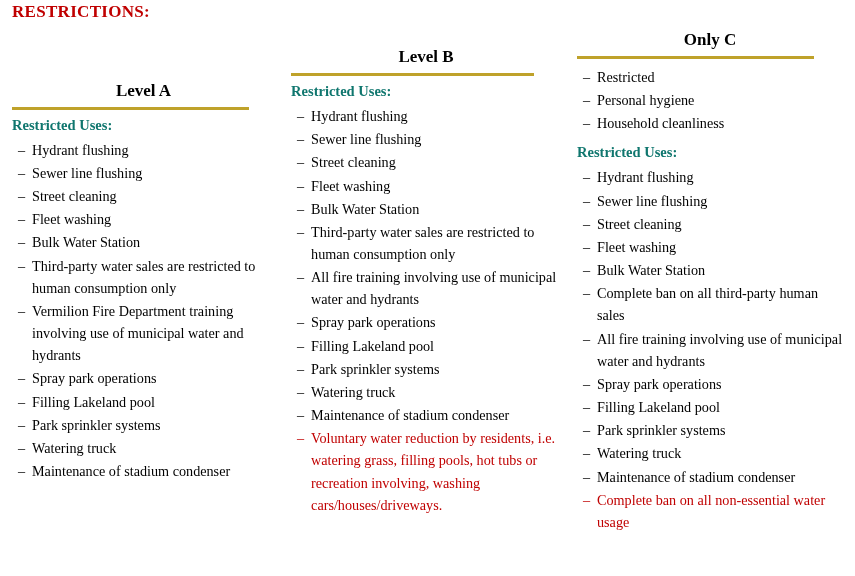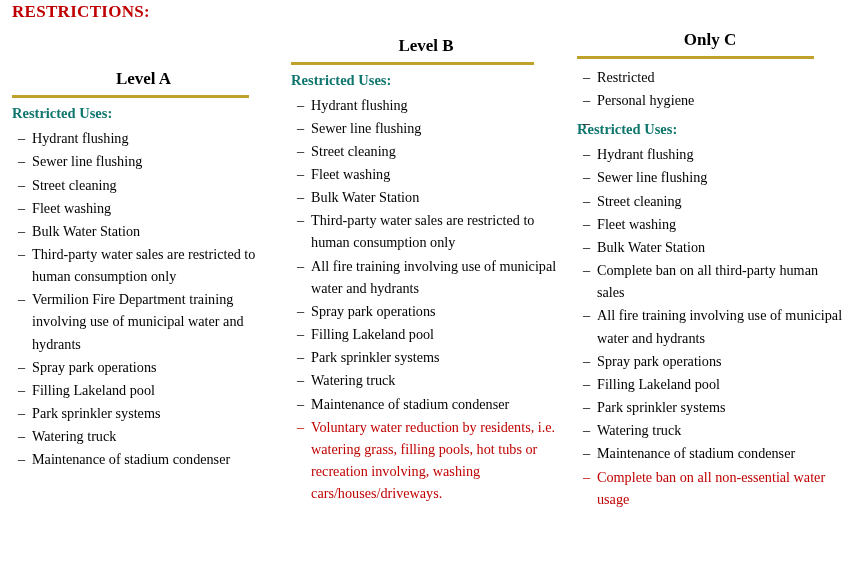--- a/index.html
+++ b/index.html
@@ -149,21 +149,21 @@
     </div>
 
     <div class="col col-c">
       <div class="col-head">Only C</div>
       <div class="rule rule-c"></div>
       <div>
         <div>
           <ul class="items">
             <li><span class="dash">–</span><span>Restricted</span></li>
             <li><span class="dash">–</span><span>Personal hygiene</span></li>
-            <li><span class="dash">–</span></li>
+            <li><span class="dash">–</span><span>Household cleanliness</span></li>
           </ul>
         </div>
         <div>
           <div class="section-label spaced">Restricted Uses:</div>
           <ul class="items">
             <li><span class="dash">–</span><span>Hydrant flushing</span></li>
             <li><span class="dash">–</span><span>Sewer line flushing</span></li>
             <li><span class="dash">–</span><span>Street cleaning</span></li>
             <li><span class="dash">–</span><span>Fleet washing</span></li>
             <li><span class="dash">–</span><span>Bulk Water Station</span></li>

